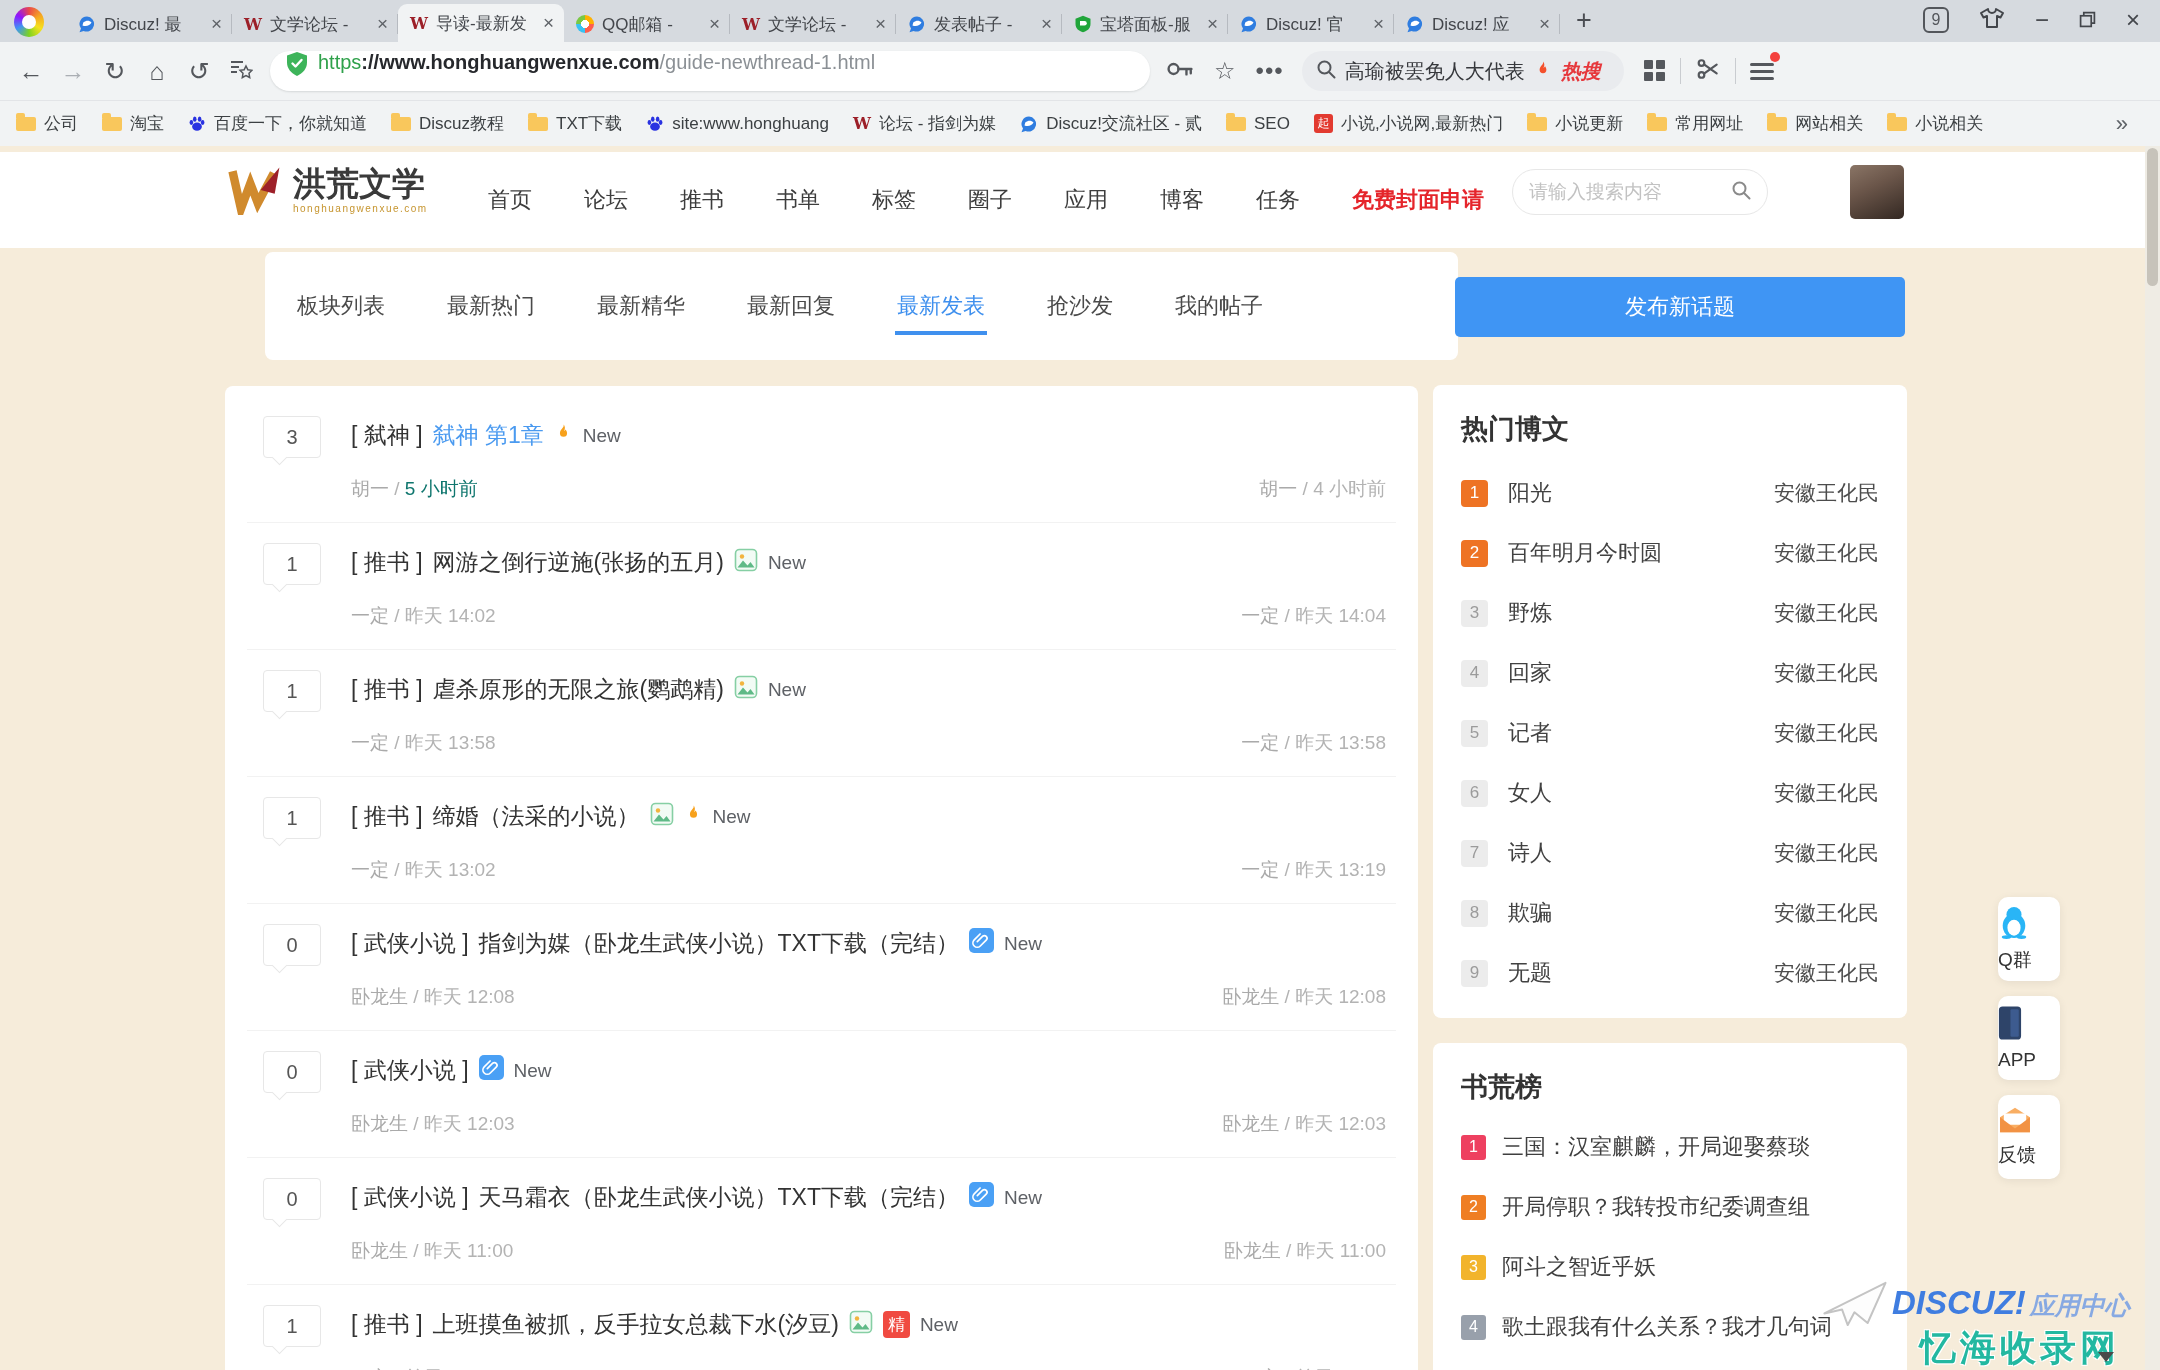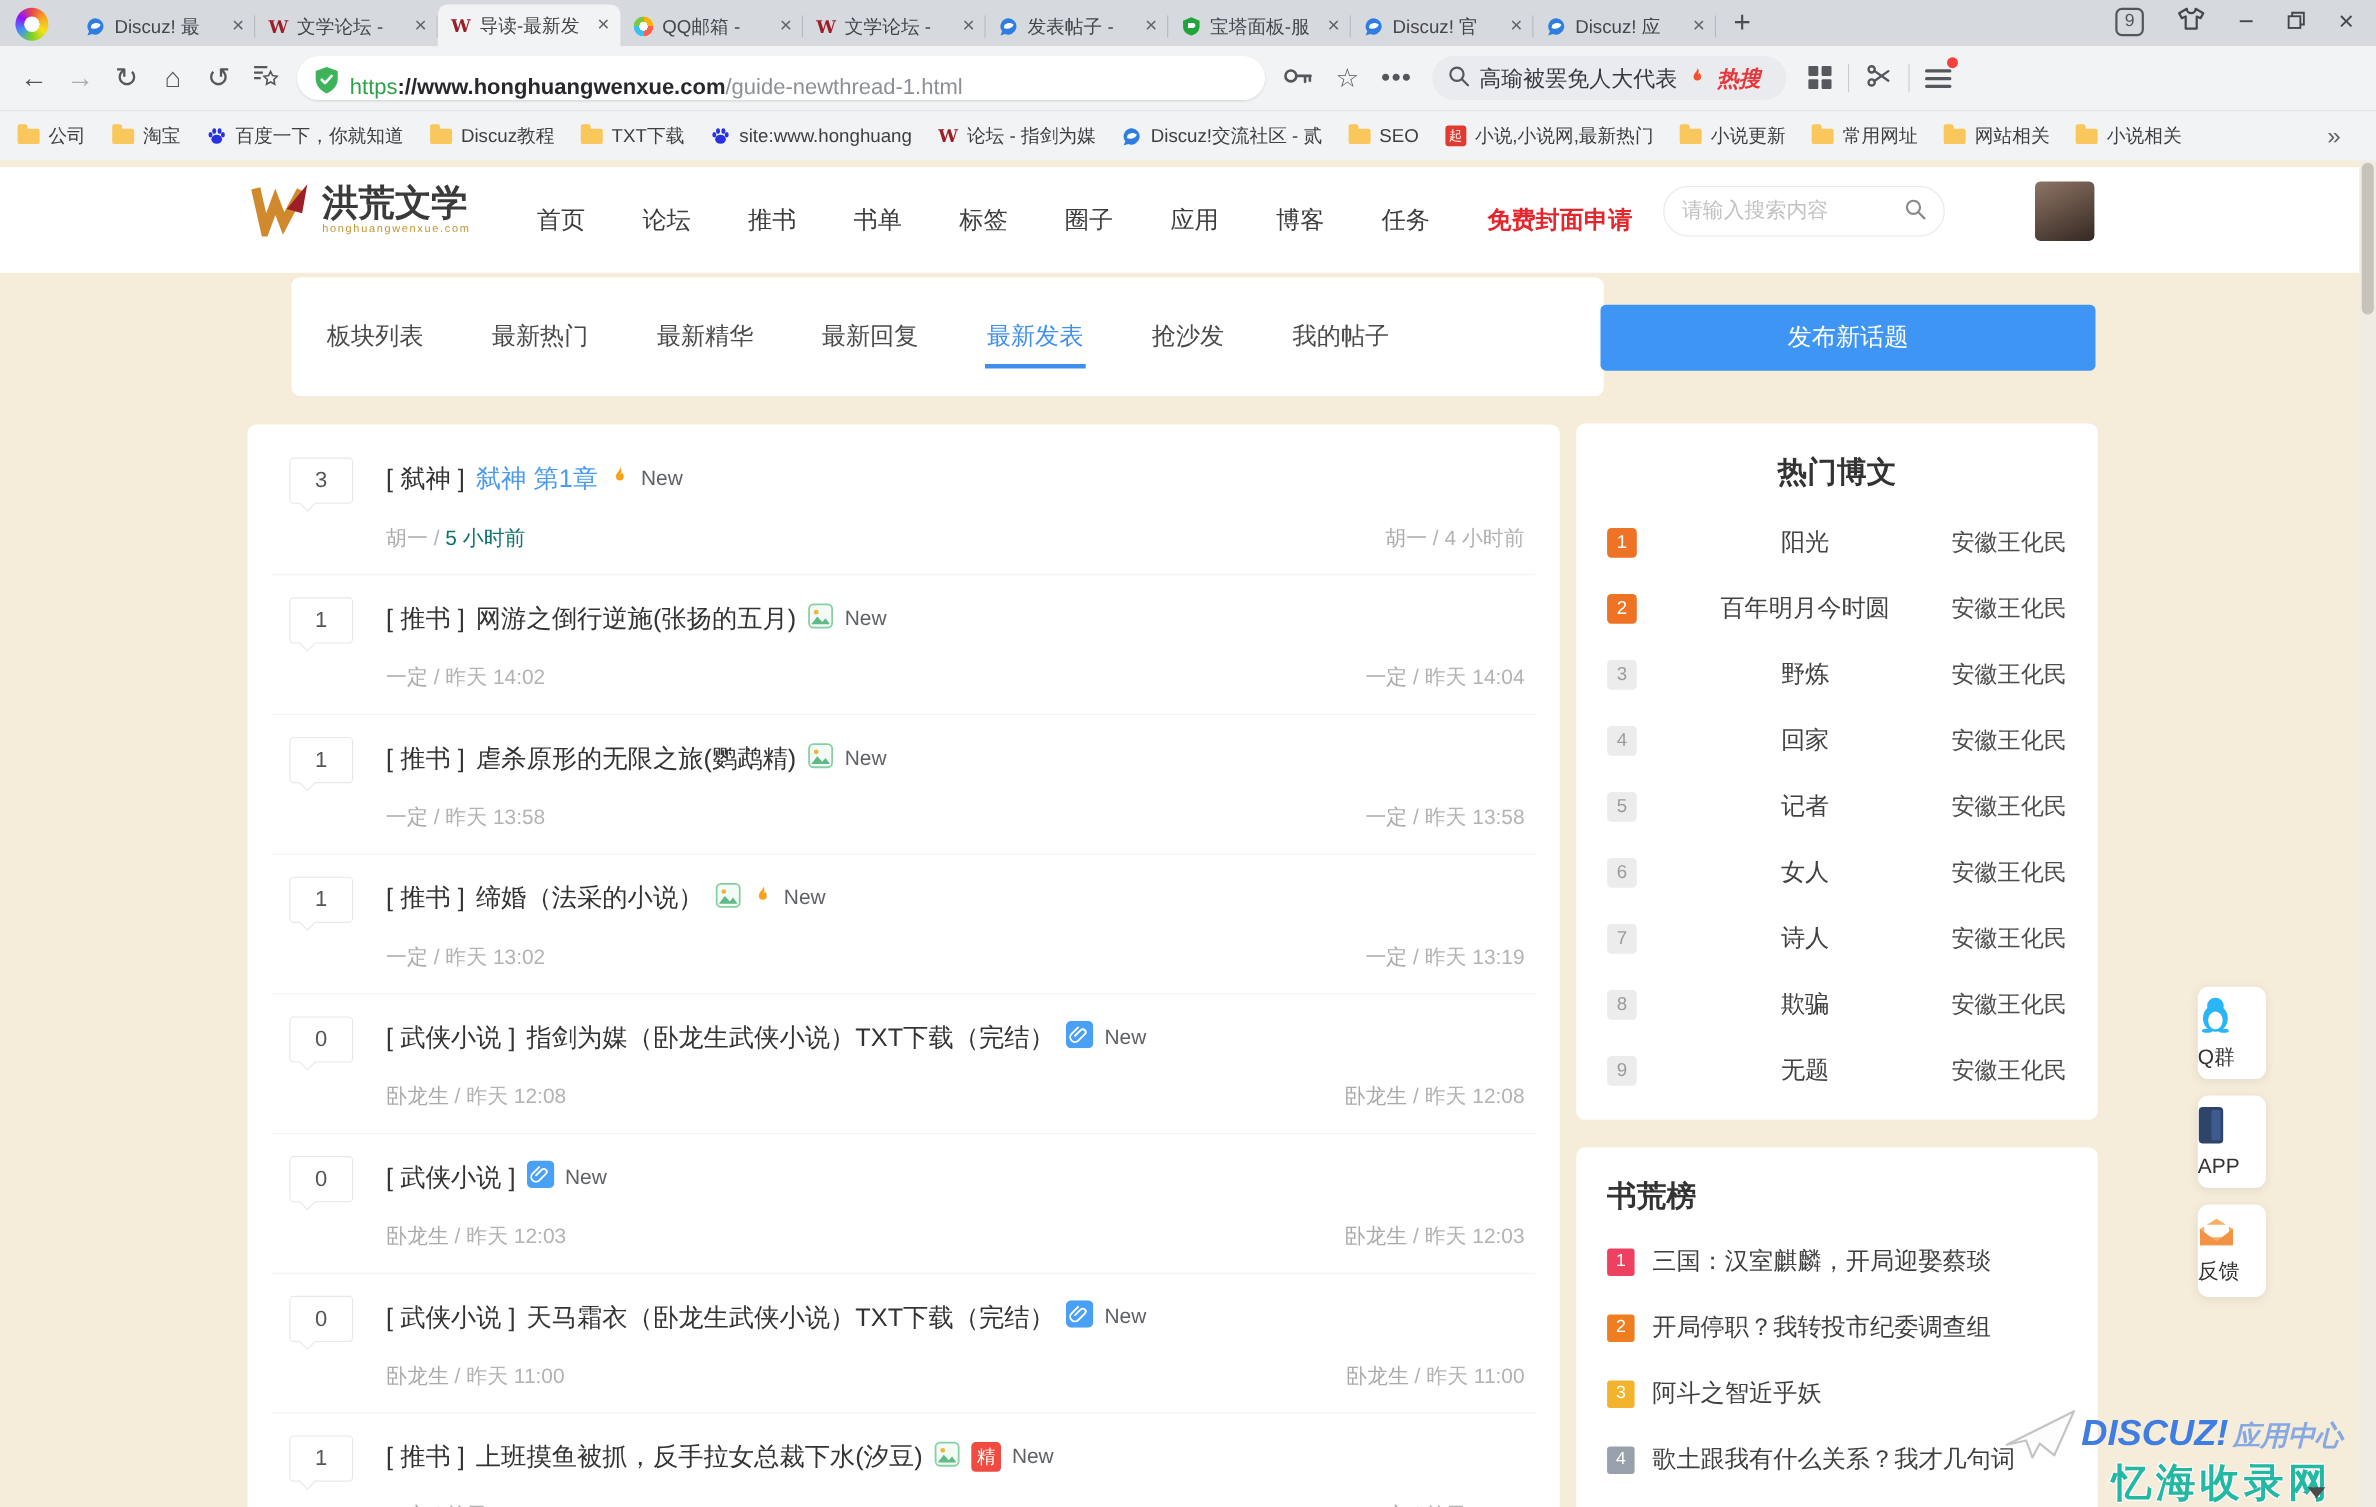--- a/index.html
+++ b/index.html
@@ -34,21 +34,21 @@
 .fi-fold { width:20px; height:14px; background:#f9c75c; border-radius:2px; position:relative; }
 .fi-fold::before { content:""; position:absolute; top:-4px; left:0; width:9px; height:5px; background:#f9c75c; border-radius:2px 2px 0 0; }
 .fi-qd { width:19px; height:19px; background:#e23a30; border-radius:3px; color:#fff; font-size:12px;
   display:flex; align-items:center; justify-content:center; }
 
 
 .navbar { position:absolute; top:42px; left:0; right:0; height:58px; background:#f1f3f4; display:flex; align-items:center; padding:0 10px; }
 .nicon { width:42px; text-align:center; font-size:25px; color:#54575c; }
 .nicon.dis { color:#aaaeb3; }
 .urlpill { width:880px; height:40px; background:#fff; border-radius:20px; box-shadow:0 1px 2px rgba(60,64,67,.15);
-  display:flex; align-items:flex-end; gap:10px; padding:0 16px; margin-left:8px; }
+  display:flex; align-items:flex-start; gap:10px; padding:0 16px; margin-left:8px; }
 .urltext { font-size:20px; white-space:nowrap; overflow:hidden; }
 .u-scheme { color:#2fa14b; } .u-domain { color:#26282c; font-weight:700; } .u-path { color:#8b9095; }
 .addracts { display:flex; align-items:center; gap:20px; margin-left:16px; }
 .addracts .st { font-size:24px; color:#54575c; }
 .dots { font-size:24px; color:#54575c; letter-spacing:1px; }
 .searchpill { width:322px; height:40px; background:#e9ebee; border-radius:20px; display:flex; align-items:center;
   gap:9px; padding:0 14px; margin-left:18px; }
 .hotq { font-size:20px; color:#37393d; white-space:nowrap; }
 .hottag { font-size:20px; color:#e6383c; font-weight:900; font-style:italic; }
 .grid4 { width:22px; height:22px; display:grid; grid-template-columns:9px 9px; grid-template-rows:9px 9px; gap:3px; margin-left:20px; }
@@ -103,21 +103,21 @@
 .essence { width:27px; height:27px; background:#f04a41; border-radius:4px; color:#fff; font-size:17px;
   display:flex; align-items:center; justify-content:center; }
 .meta { position:absolute; top:80px; font-size:19px; color:#b3b3b3; white-space:nowrap; }
 .meta a { color:#aaa; }
 .meta .hot { color:#0f766e; }
 .meta.l { left:104px; } .meta.r { right:10px; }
 
 .newbtn { position:absolute; left:1455px; top:131px; width:450px; height:60px; background:#3f95f4; border-radius:5px;
   color:#fff; font-size:22px; display:flex; align-items:center; justify-content:center; }
 
-.hotcard { left:1433px; top:239px; width:474px; height:633px; padding:26px 28px 0;text-align:center; }
+.hotcard { left:1433px; top:239px; width:474px; height:633px; padding:26px 28px 0; }
 .cardtitle { font-size:27px; font-weight:700; color:#333; }
 .hplist { margin-top:16px; }
 .hp { display:flex; align-items:center; height:60px; }
 .rank { width:27px; height:27px; border-radius:4px; background:#ececec; color:#9b9b9b; font-size:17px;
   display:flex; align-items:center; justify-content:center; margin-right:20px; flex:0 0 auto; }
 .rank.top { background:#ee7324; color:#fff; }
 .hp a { font-size:22px; color:#424242; flex:1; }
 .hp .au { font-size:21px; color:#4c4c4c; }
 
 .bookcard { left:1433px; top:897px; width:474px; height:360px; padding:26px 28px 0; }

